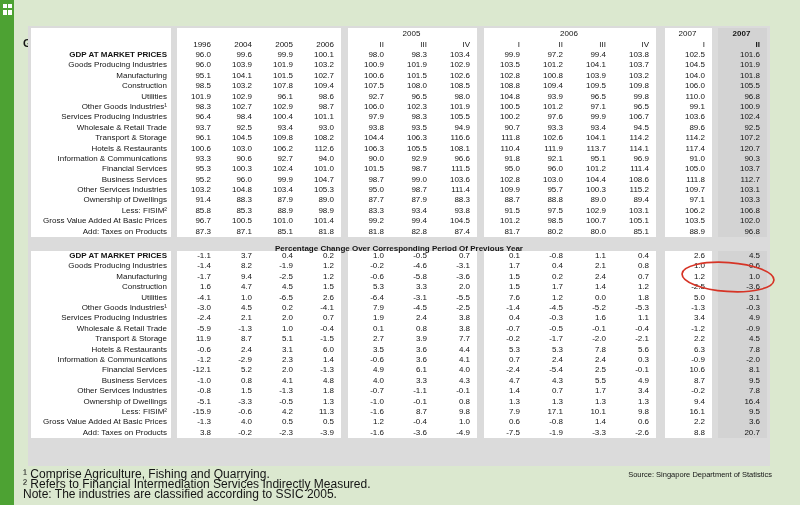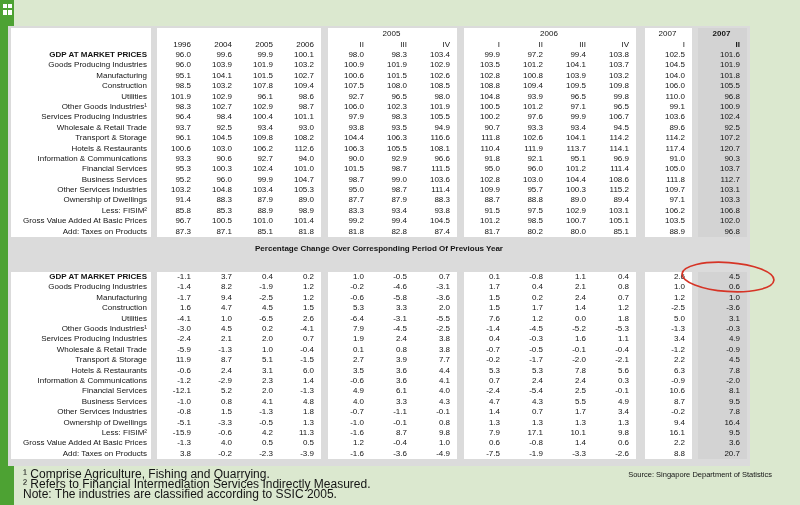--- a/index.html
+++ b/index.html
@@ -8,21 +8,21 @@
     background:#dbe8cf;
     font-family:"Liberation Sans", sans-serif;
     color:#141414;
   }
   .greenbar { position:absolute; left:0; top:0; width:14px; height:505px; background:#4da233; }
   .logo { position:absolute; left:2px; top:3px; width:11px; height:13px; }
   .title { position:absolute; left:23px; top:5px; font-size:11px; font-weight:bold; letter-spacing:0.2px; white-space:nowrap;margin-top:32px; }
   .title .suffix { font-size:7.5px; font-weight:bold; margin-left:4px; }
 
   .table-wrap {
-    position:absolute; left:8px; top:26px; width:742px; height:440px;
+    position:absolute; left:28px; top:26px; width:742px; height:440px;
     background:#dbdbdb; box-sizing:border-box; padding:2px 3px 0 3px;
   }
   .grid-row {
     display:grid;
     grid-template-columns:140px 6px 41px 41px 41px 41px 7px 43px 43px 43px 7px 43px 43px 43px 43px 9px 47px 6px 49px;
   }
   .cell {
     background:#ffffff; font-size:8px; line-height:10.4px; height:10.4px;
     text-align:right; padding-right:7px; box-sizing:border-box; white-space:nowrap;
   }
@@ -31,21 +31,21 @@
   .gut { background:transparent; }
   .lbl { text-align:right; padding-right:4px; padding-left:7px; overflow:hidden; }
   .ind1 { padding-left:13px; }
   .ind2 { padding-left:21px; }
   .bold { font-weight:bold; }
   .shaded { background:#d3d3d3; }
   .hdr { margin-bottom:0; }
   .band { position:relative; }
   .band1 { height:13px; margin-top:3px; }
   .band1 .band-text { display:block; margin-left:149px; text-align:center; font-size:8px; font-weight:bold; line-height:13px; }
-  .band2 { height:35px; }
+  .band2 { height:14px; }
   .band2 .band-text { display:block; text-align:center; font-size:8px; font-weight:bold; line-height:23px; }
 
   .footnotes { position:absolute; left:23px; top:469px; font-size:12px; line-height:10px; }
   .source { position:absolute; right:28px; top:470px; font-size:7.5px; }
   .overlay { position:absolute; left:0; top:0; pointer-events:none; }
 </style>
 </head>
 <body>
 
 <div class="greenbar">

